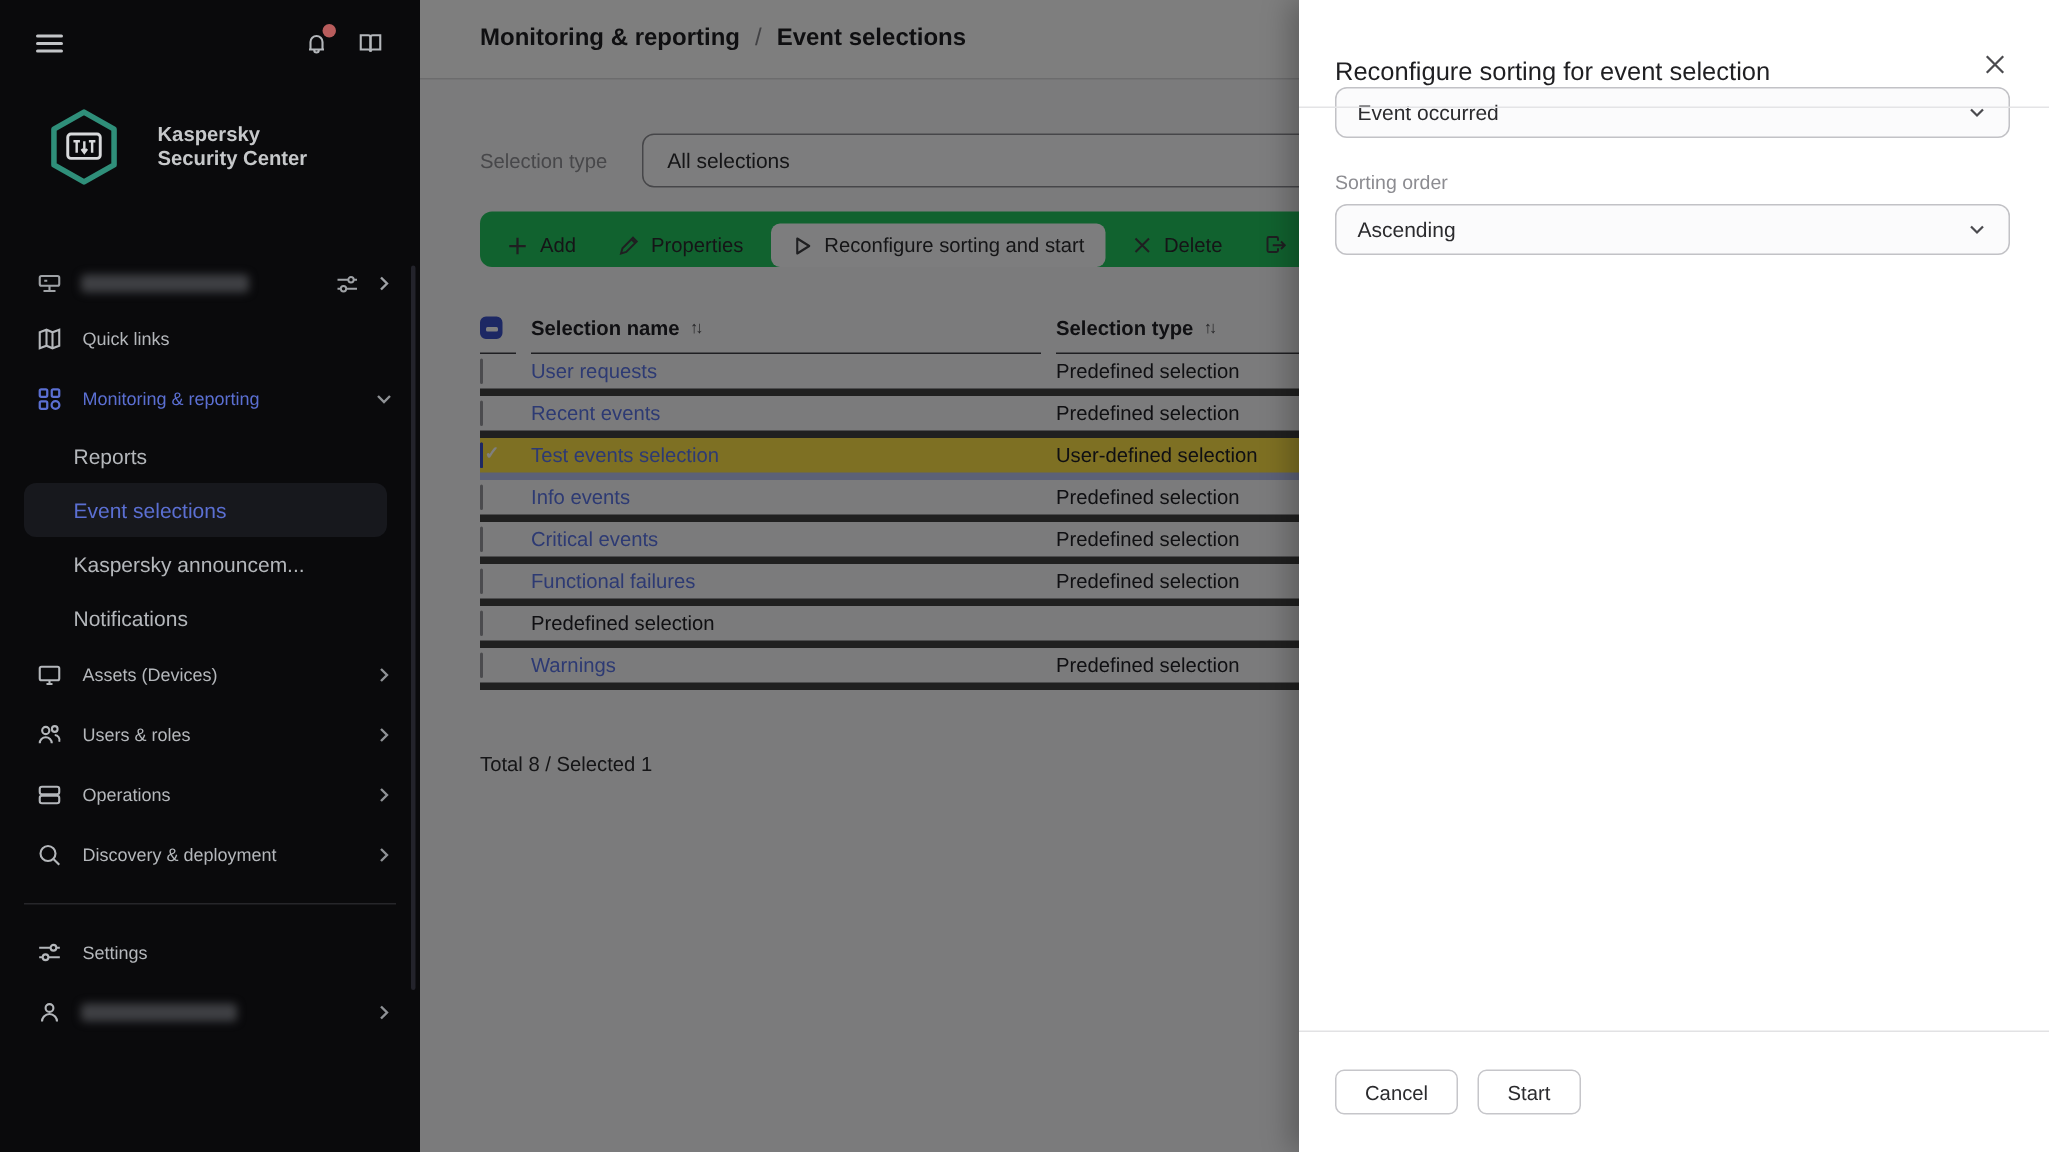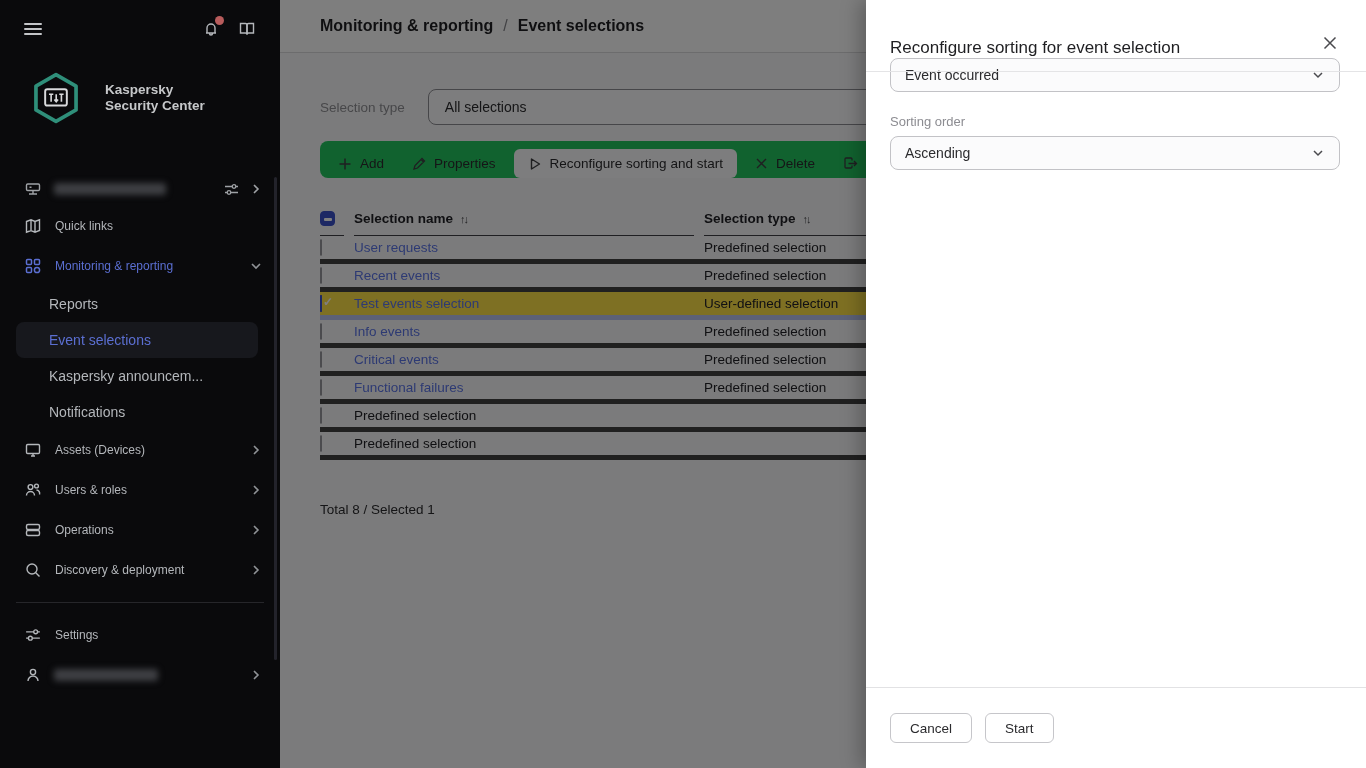--- a/index.html
+++ b/index.html
@@ -390,20 +390,21 @@
       <div class="cell-cb"><span class="cb"></span></div>
       <div class="cell-name"><a class="name-link">Functional failures</a></div>
       <div class="cell-type">Predefined selection</div>
     </div>
         <div class="trow">
       <div class="cell-cb"><span class="cb"></span></div>
       <div class="cell-type">Predefined selection</div>
     </div>
         <div class="trow">
       <div class="cell-cb"><span class="cb"></span></div>
+      <div class="cell-name"><a class="name-link">Warnings</a></div>
       <div class="cell-type">Predefined selection</div>
     </div>
       </div>
   </div>
 
   <div class="summary">Total 8 / Selected 1</div>
 
   <div class="dim"></div>
 </div>
 

